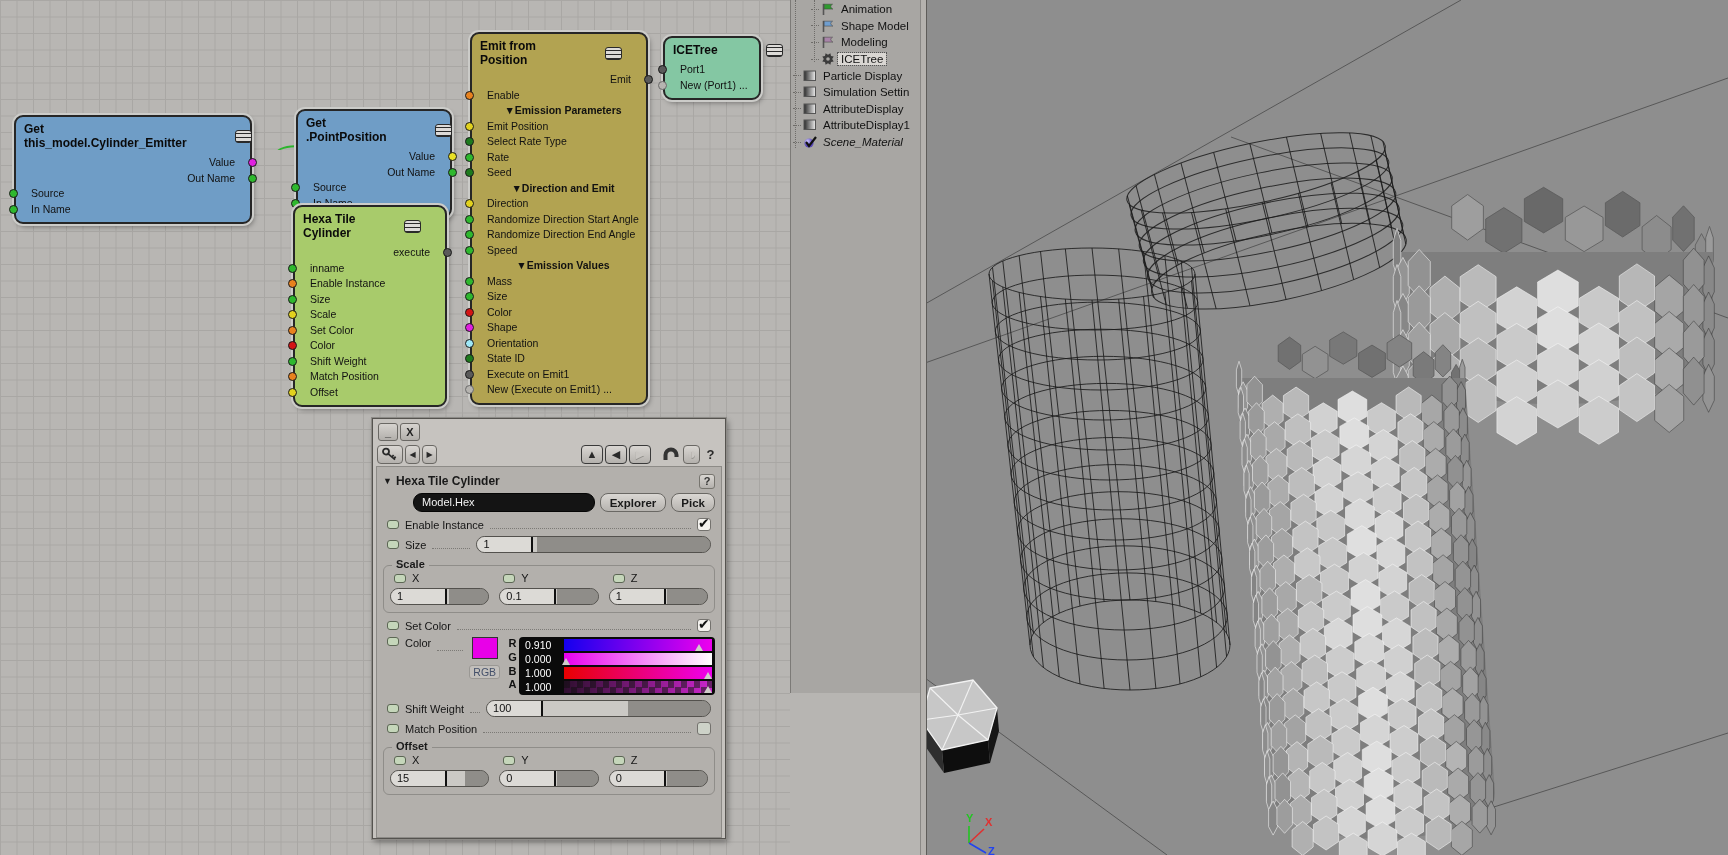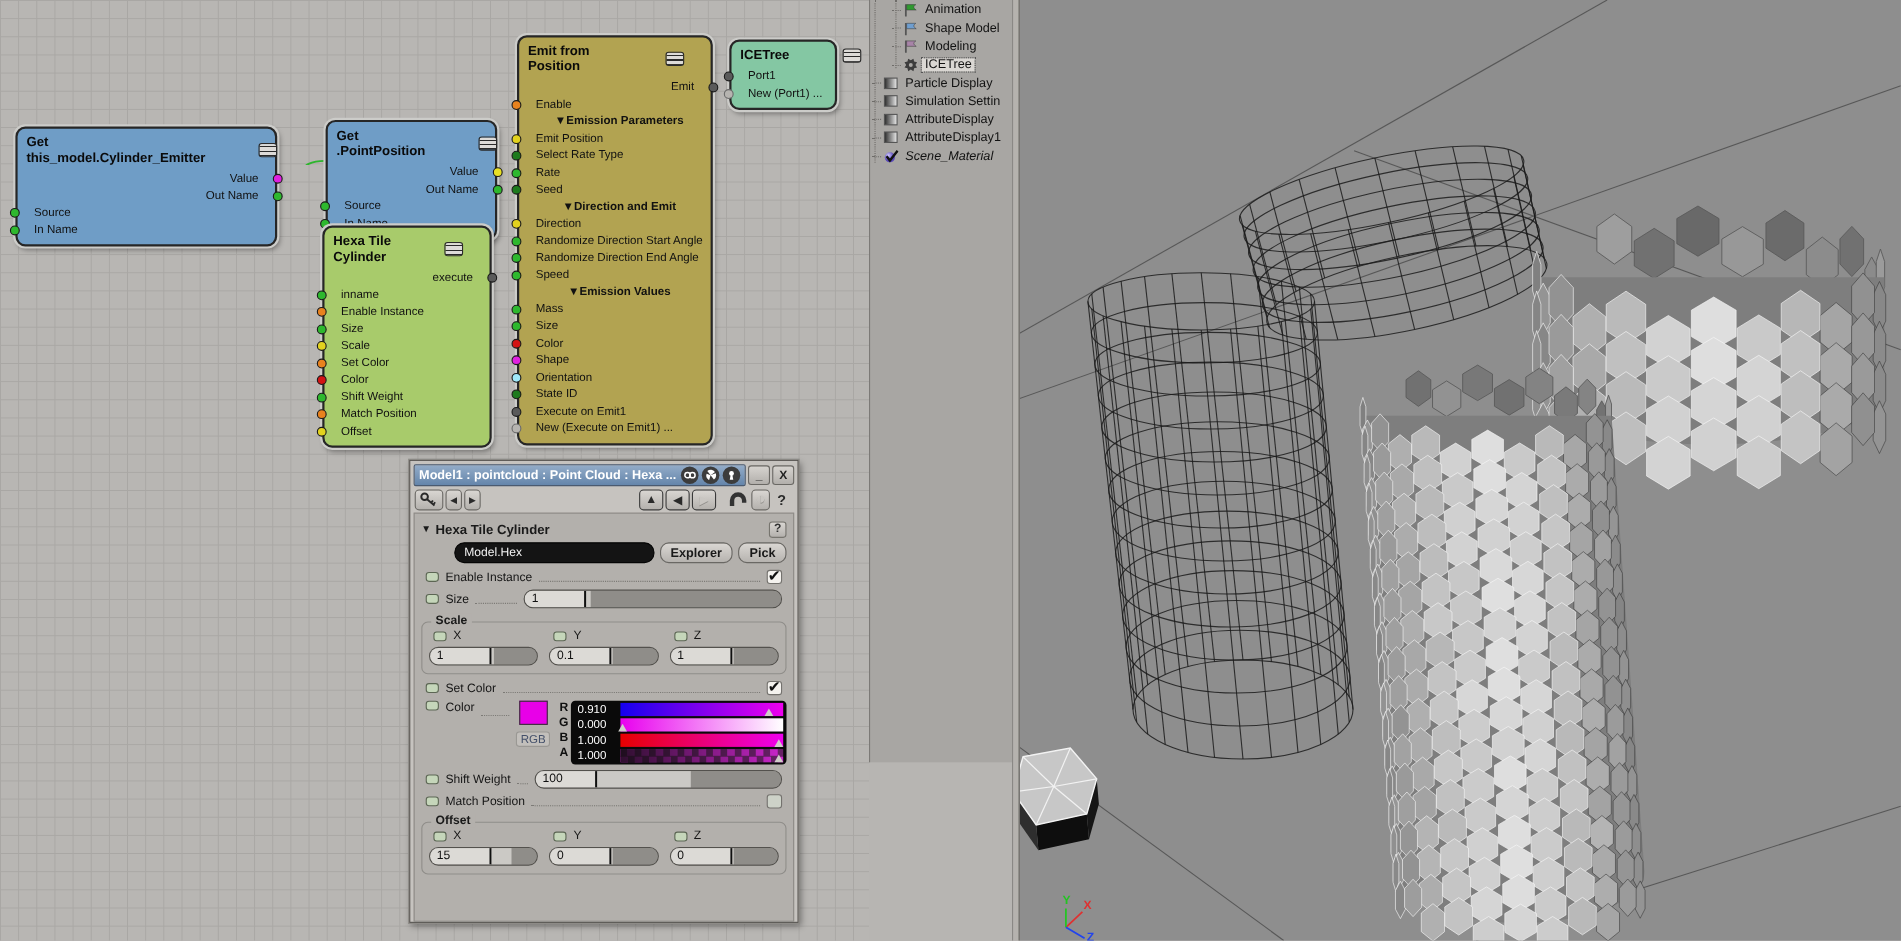--- a/index.html
+++ b/index.html
@@ -200,40 +200,20 @@
         </div>
         <div class="rows">
           <div class="port-row left"><span>Port1</span><span class="dot" style="background: rgb(90, 90, 90);"></span></div>
           <div class="port-row left"><span>New (Port1) ...</span><span class="dot hollow"></span></div>
         </div>
       </div>
     </div>
 
   <div id="ppg">
     <div class="ppg-titlebar">
-      <div class="ppg-title">
-        <span class="txt">Model1 : pointcloud : Point Cloud : Hexa ...</span>
-        <span class="circ-ic">
-          <svg width="12" height="12">
-              <circle cx="4" cy="6" r="2.4" fill="none" stroke="#fff" stroke-width="1.4"></circle>
-              <circle cx="8.5" cy="6" r="2.4" fill="none" stroke="#fff" stroke-width="1.4"></circle>
-            </svg>
-        </span>
-        <span class="circ-ic">
-          <svg width="12" height="12">
-              <path d="M6 6 L10 3 A5 5 0 0 0 3 2.2 Z M6 6 L2.4 4.6 A5 5 0 0 0 4.6 10.6 Z M6 6 L9 10 A5 5 0 0 0 10.6 4.2 Z" fill="#fff"></path>
-            </svg>
-        </span>
-        <span class="circ-ic">
-          <svg width="12" height="12">
-              <circle cx="6" cy="4.4" r="2.2" fill="#fff"></circle>
-              <path d="M4.4 10.2 L5.2 5.8 H6.8 L7.6 10.2 Z" fill="#fff"></path>
-            </svg>
-        </span>
-      </div>
       <div class="winbtn">_</div>
       <div class="winbtn">X</div>
     </div>
 
     <div class="ppg-toolbar">
       <div class="tbtn" style="width:26px">
         <svg width="18" height="14">
             <circle cx="5" cy="4.6" r="3" fill="none" stroke="#2a2a2a" stroke-width="1.8"></circle>
             <path d="M7.2 6.8 L14 12.6 M11 10 l1.6-2 M13 11.6 l1.6-2" stroke="#2a2a2a" stroke-width="1.7" fill="none"></path>
           </svg>

